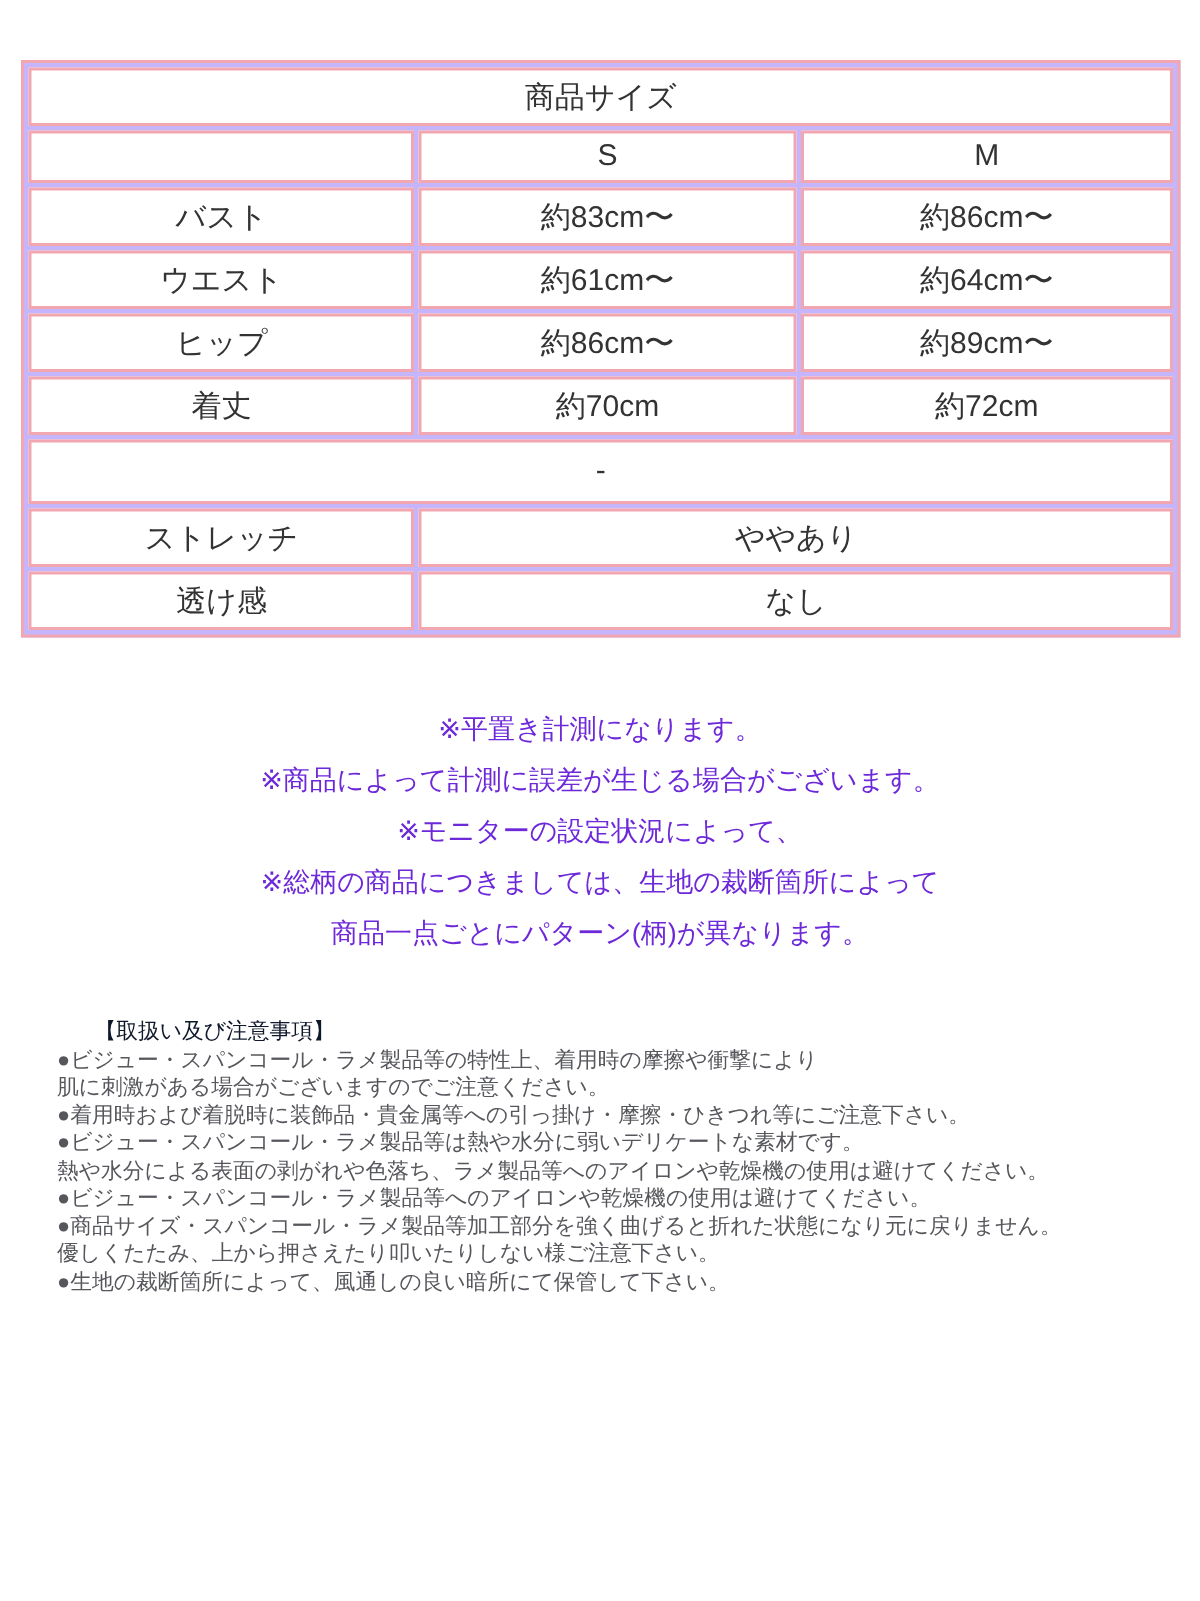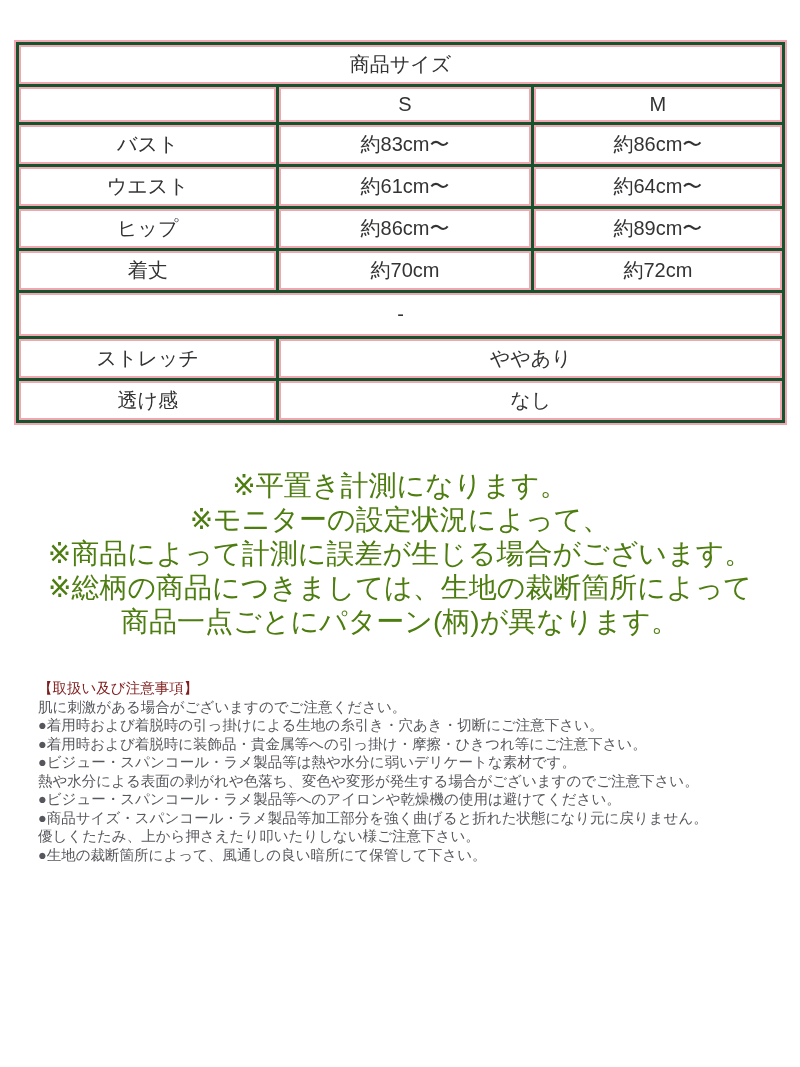--- a/index.html
+++ b/index.html
@@ -17,21 +17,21 @@
 
   
   .size-table-wrap {
     margin: 40px 13px 0 14px;
   }
   table.size-table {
     width: 100%;
     border-collapse: separate;
     border-spacing: 3px;
     border: 2px solid #f2a6b0;
-    background: #14532d;
+    background: #c4b5fd;
     table-layout: fixed;
   }
   table.size-table td {
     border: 2px solid #f2a6b0;
     background: #ffffff;
     text-align: center;
     vertical-align: middle;
     font-size: 20px;
     color: #333333;
     padding: 4px 2px;
@@ -39,37 +39,38 @@
     white-space: nowrap;
   }
   table.size-table td.tall {
     padding: 8px 2px;
   }
 
   
   .notes {
     margin-top: 44px;
     text-align: center;
-    font-size: 28px;
+    font-size: 18px;
     line-height: 34px;
-    color: #4d7c0f;
+    color: #6d28d9;
   }
 
   
   .care {
     margin-top: 40px;
     padding-left: 38px;
     padding-right: 28px;
     font-size: 14.5px;
     line-height: 18.5px;
     color: #56575c;
     white-space: nowrap;
   }
   .care .care-title {
-    color: #7f1d1d;
+    color: #0f172a;
+    margin-left: 25px;
   }
 </style>
 </head>
 <body>
 
 <div class="size-table-wrap">
   <table class="size-table">
     <colgroup>
       <col style="width:34%">
       <col style="width:33.2%">
@@ -114,30 +115,30 @@
       <tr>
         <td>透け感</td>
         <td colspan="2">なし</td>
       </tr>
     </tbody>
   </table>
 </div>
 
 <div class="notes">
   <div>※平置き計測になります。</div>
+  <div>※商品によって計測に誤差が生じる場合がございます。</div>
   <div>※モニターの設定状況によって、</div>
-  <div>※商品によって計測に誤差が生じる場合がございます。</div>
   <div>※総柄の商品につきましては、生地の裁断箇所によって</div>
   <div>商品一点ごとにパターン(柄)が異なります。</div>
 </div>
 
 <div class="care">
   <div class="care-title">【取扱い及び注意事項】</div>
+  <div>●ビジュー・スパンコール・ラメ製品等の特性上、着用時の摩擦や衝撃により</div>
   <div>肌に刺激がある場合がございますのでご注意ください。</div>
-  <div>●着用時および着脱時の引っ掛けによる生地の糸引き・穴あき・切断にご注意下さい。</div>
   <div>●着用時および着脱時に装飾品・貴金属等への引っ掛け・摩擦・ひきつれ等にご注意下さい。</div>
   <div>●ビジュー・スパンコール・ラメ製品等は熱や水分に弱いデリケートな素材です。</div>
-  <div>熱や水分による表面の剥がれや色落ち、変色や変形が発生する場合がございますのでご注意下さい。</div>
+  <div>熱や水分による表面の剥がれや色落ち、ラメ製品等へのアイロンや乾燥機の使用は避けてください。</div>
   <div>●ビジュー・スパンコール・ラメ製品等へのアイロンや乾燥機の使用は避けてください。</div>
   <div>●商品サイズ・スパンコール・ラメ製品等加工部分を強く曲げると折れた状態になり元に戻りません。</div>
   <div>優しくたたみ、上から押さえたり叩いたりしない様ご注意下さい。</div>
   <div>●生地の裁断箇所によって、風通しの良い暗所にて保管して下さい。</div>
 </div>
 
 </body></html>

